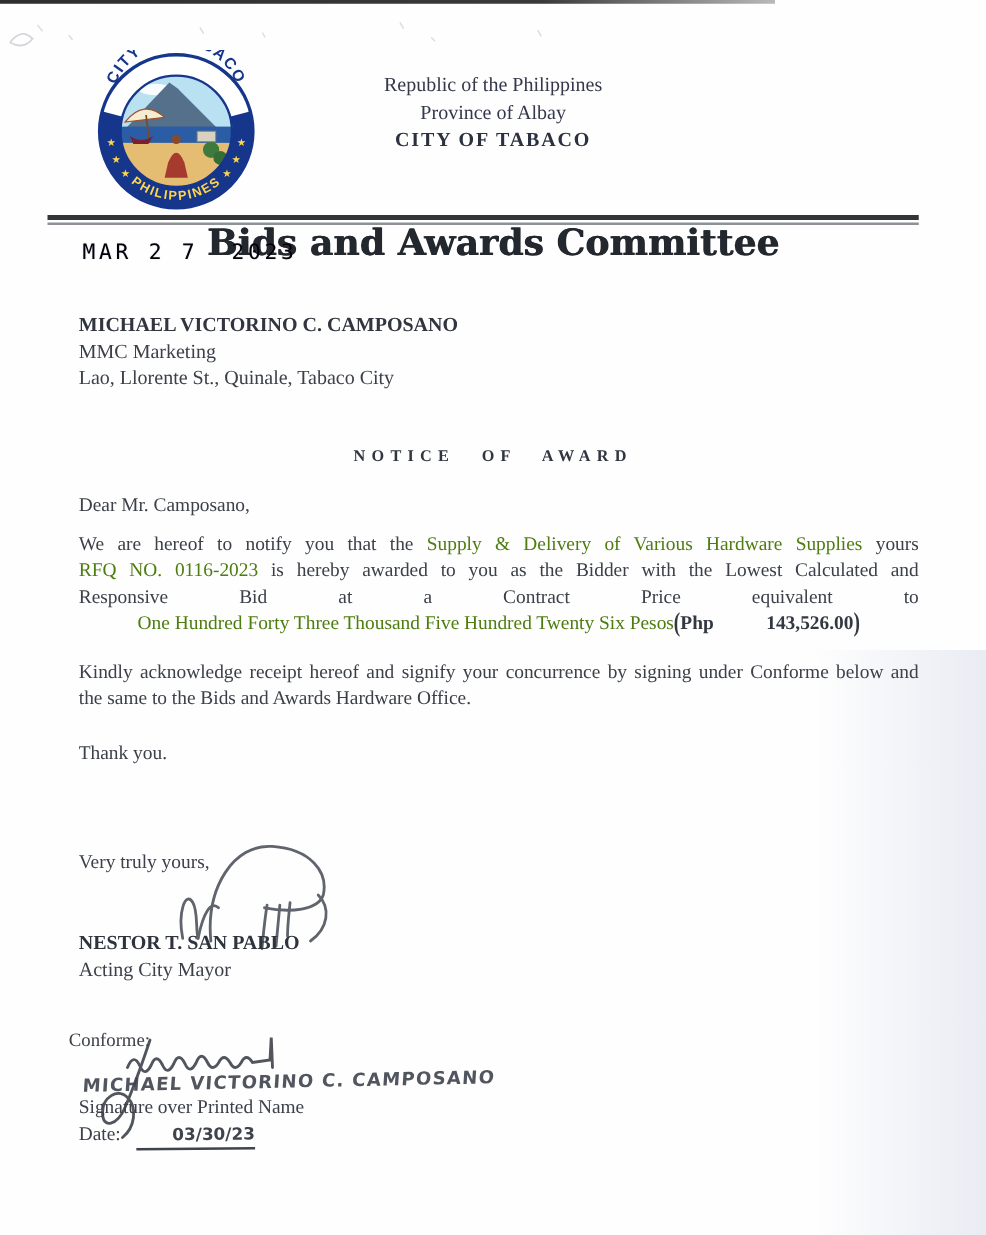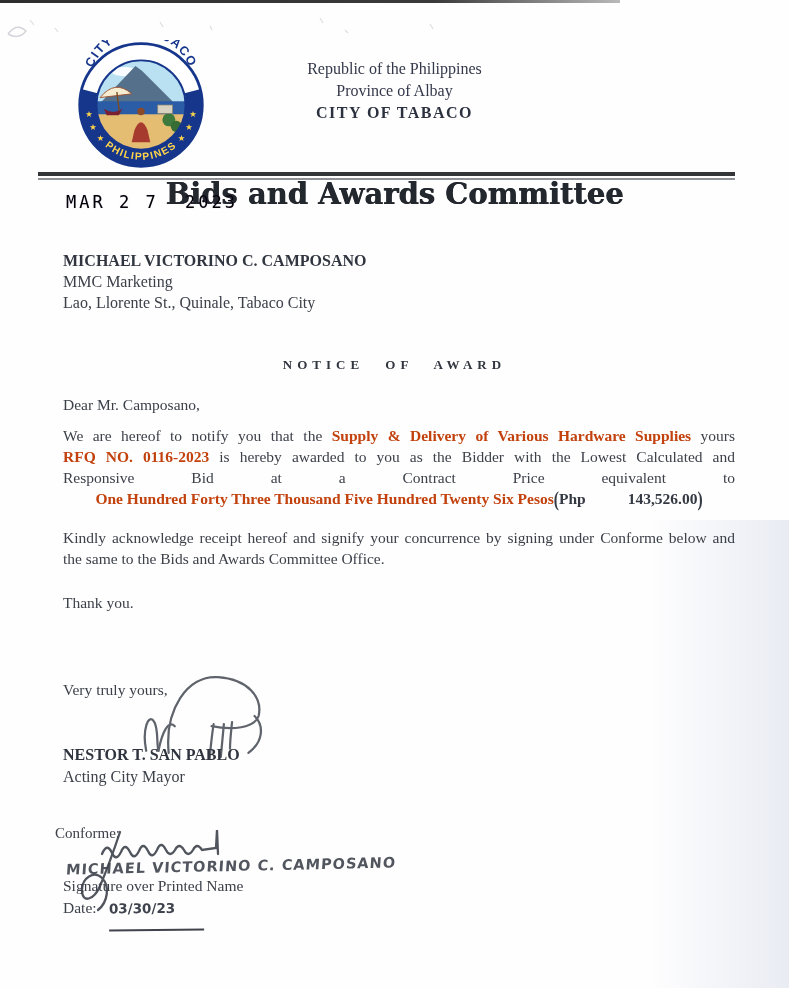--- a/index.html
+++ b/index.html
@@ -37,42 +37,42 @@
   .notice-title{position:absolute;left:0;top:357px;width:789px;text-align:center;
     font-weight:bold;font-size:13px;letter-spacing:5px;word-spacing:13px;color:#30353f;}
 
   .salutation{position:absolute;left:63px;top:396px;font-size:15.5px;}
 
   .body-block{position:absolute;left:63px;width:672px;font-size:15.5px;line-height:21px;}
   .p1{top:425px;}
   .p2{top:527px;}
   .jline{text-align:justify;text-align-last:justify;}
   .flexline{display:flex;justify-content:center;align-items:baseline;}
-  b,.b{font-weight:bold;color:#c2410c;}
+  b,.b{font-weight:normal;color:#4d7c0f;}
   .amount-group{white-space:nowrap;font-weight:bold;color:#333842;}
   .paren{display:inline-block;transform:scaleY(1.4);font-weight:bold;}
   .php-gap{display:inline-block;width:42px;}
   .thanks{position:absolute;left:63px;top:594px;font-size:15.5px;}
 
   
   .valediction{position:absolute;left:63px;top:681px;font-size:15.5px;}
   .sig1{position:absolute;left:138px;top:670px;width:138px;height:92px;}
   .signer{position:absolute;left:63px;top:744px;font-size:16px;line-height:22px;}
   .signer .name{font-weight:bold;color:#2e333d;}
 
   .conforme-label{position:absolute;left:55px;top:825px;font-size:15px;}
   .sig2{position:absolute;left:72px;top:828px;width:230px;height:88px;}
   .hand{font-family:"DejaVu Sans", sans-serif;color:#3f434d;}
   .printed-name{position:absolute;left:66px;top:858px;font-size:14.5px;letter-spacing:1px;
     transform:rotate(-1.2deg) skewX(-5deg);font-weight:bold;opacity:.9;}
   .sig-caption{position:absolute;left:63px;top:877px;font-size:15.5px;}
   .date-row{position:absolute;left:63px;top:899px;font-size:15.5px;display:flex;align-items:baseline;}
-  .date-value{display:inline-block;width:95px;margin-left:12px;text-align:left;
+  .date-value{display:inline-block;width:95px;margin-left:12px;text-align:right;
     border-bottom:2px solid #3f434c;font-size:13.5px;transform:rotate(-0.5deg);
-    padding-bottom:13px;font-weight:bold;}
+    padding-bottom:2px;font-weight:bold;}
 </style>
 </head>
 <body>
 
 <div class="page">
 
   <div class="scan-top-edge"></div>
   <div class="scan-tint"></div>
   <svg class="pencil-marks" viewBox="0 0 520 40">
     <path d="M 8,26 q 9,-12 18,-3 q -7,9 -18,3" fill="none" stroke="#b4b4c0" stroke-width="1.5"></path>
@@ -150,21 +150,21 @@
     <div class="jline"><b>RFQ NO. 0116-2023</b><span> is hereby awarded to you as the Bidder with the Lowest Calculated and</span></div>
     <div class="jline"><span>Responsive Bid at a Contract Price equivalent to</span></div>
     <div class="flexline">
       <b>One Hundred Forty Three Thousand Five Hundred Twenty Six Pesos</b>
       <span class="amount-group"><span class="paren">(</span><span>Php</span><span class="php-gap"></span><span>143,526.00</span><span class="paren">)</span></span>
     </div>
   </div>
 
   <div class="body-block p2">
     <div class="jline">Kindly acknowledge receipt hereof and signify your concurrence by signing under Conforme below and</div>
-    <div>the same to the Bids and Awards Committee Office.</div>
+    <div>the same to the Bids and Awards Hardware Office.</div>
   </div>
 
   <div class="thanks">Thank you.</div>
 
   <div class="valediction">Very truly yours,</div>
 
   <svg class="sig1" viewBox="0 0 135 88">
     <g fill="none" stroke="#4a4f58" stroke-width="2.2" stroke-linecap="round" opacity=".88">
       <path d="M 8,78 C 4,58 10,40 16,50 C 20,57 18,70 20,78"></path>
       <path d="M 20,78 C 24,58 30,48 36,54"></path>

